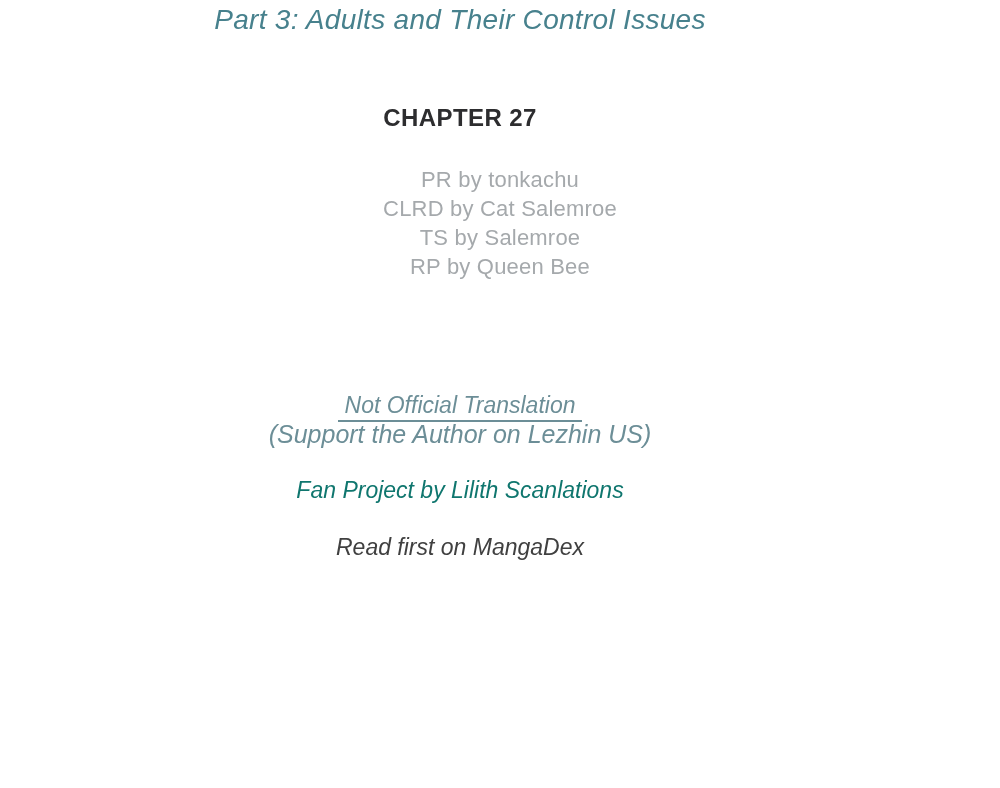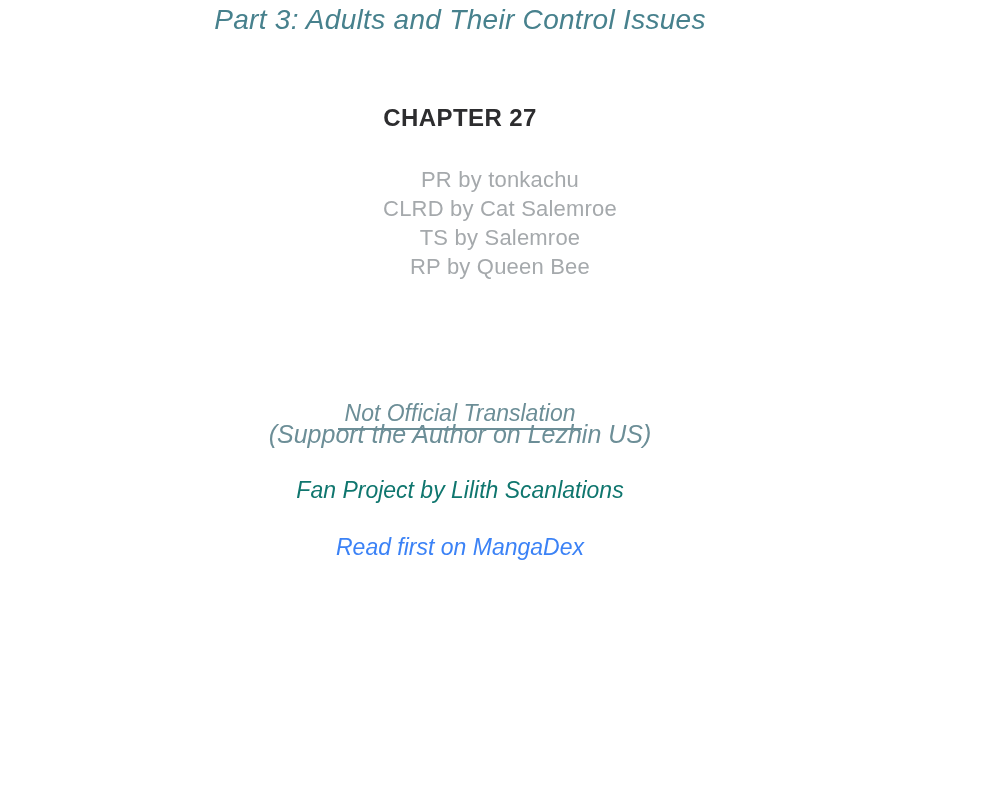--- a/index.html
+++ b/index.html
@@ -48,21 +48,20 @@
     font-size: 22px;
     line-height: 29px;
     color: #A5A9AC;
     letter-spacing: 0.2px;
   }
   .unofficial-notice {
     top: 394px;
     font-size: 23px;
     font-style: italic;
     color: #6C8E97;
-    margin-top: 8px;
   }
   .unofficial-notice .underlined {
     display: inline-block;
     padding: 0 7px 3px 7px;
     border-bottom: 2px solid #6C8E97;
   }
   .support-author-note {
     top: 422px;
     font-size: 25px;
     font-style: italic;
@@ -71,21 +70,21 @@
   .fan-project-note {
     top: 479px;
     font-size: 23px;
     font-style: italic;
     color: #0f766e;
   }
   .read-first-note {
     top: 536px;
     font-size: 23px;
     font-style: italic;
-    color: #3b82f6;
+    color: #404040;
   }
 </style>
 </head>
 <body>
 
 <main>
 
   <div class="line part-title">Part 3: Adults and Their Control Issues</div>
 
   <div class="line chapter-heading">CHAPTER 27</div>

